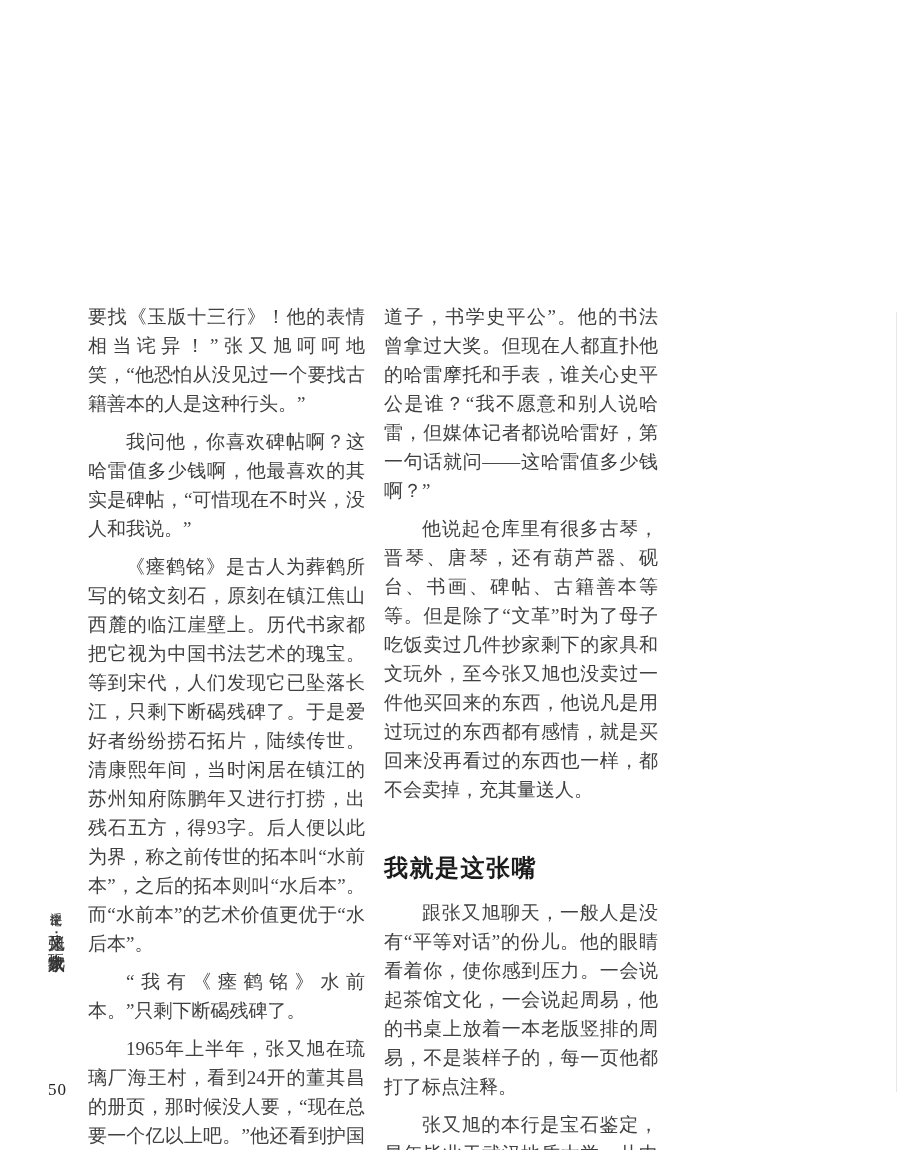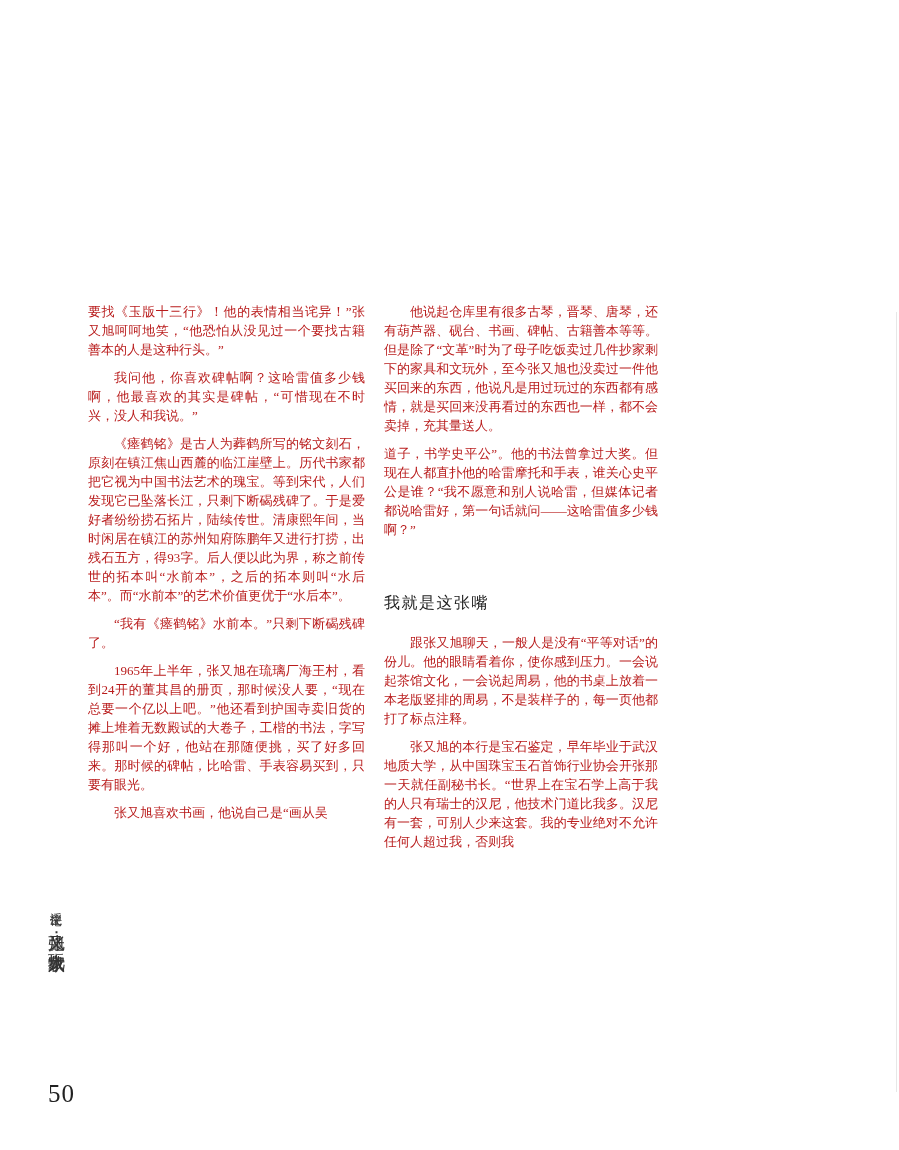--- a/index.html
+++ b/index.html
@@ -28,31 +28,31 @@
     position: absolute;
     left: 88px; top: 302px;
     width: 571px;
     display: flex;
     gap: 19px;
     align-items: flex-start;
   }
   .col { width: 277px; }
   .col-right { width: 274px; }
   p.body-para {
-    font-size: 13px;
-    line-height: 19px;
+    font-size: 19px;
+    line-height: 29px;
     text-align: justify;
     margin-bottom: 9px;
-    color: #b91c1c;
+    color: #404040;
   }
   p.ind { text-indent: 2em; }
   .section-heading {
-    font-size: 16px;
+    font-size: 24px;
     line-height: 24px;
-    font-weight: 400;
+    font-weight: 700;
     letter-spacing: 1.5px;
     color: #1c1c1c;
     margin: 52px 0 18px 0;
   }
   .margin-label {
     position: absolute;
     left: 48px; top: 903px;
     writing-mode: vertical-rl;
     text-orientation: upright;
     color: #333333;
@@ -66,21 +66,21 @@
     font-size: 11px;
     margin: 2px 0;
   }
   .margin-title {
     font-size: 17px;
     letter-spacing: 0.5px;
   }
   .page-number {
     position: absolute;
     left: 48px; top: 1080px;
-    font-size: 25px;
+    font-size: 17px;
     color: #222222;
     letter-spacing: 1px;
   }
 </style>
 </head>
 <body>
 
 <div class="page">
 
   <div class="edge-line"></div>
@@ -90,22 +90,22 @@
     <div class="col">
       <p class="body-para">要找《玉版十三行》！他的表情相当诧异！”张又旭呵呵地笑，“他恐怕从没见过一个要找古籍善本的人是这种行头。”</p>
       <p class="body-para ind">我问他，你喜欢碑帖啊？这哈雷值多少钱啊，他最喜欢的其实是碑帖，“可惜现在不时兴，没人和我说。”</p>
       <p class="body-para ind">《瘗鹤铭》是古人为葬鹤所写的铭文刻石，原刻在镇江焦山西麓的临江崖壁上。历代书家都把它视为中国书法艺术的瑰宝。等到宋代，人们发现它已坠落长江，只剩下断碣残碑了。于是爱好者纷纷捞石拓片，陆续传世。清康熙年间，当时闲居在镇江的苏州知府陈鹏年又进行打捞，出残石五方，得93字。后人便以此为界，称之前传世的拓本叫“水前本”，之后的拓本则叫“水后本”。而“水前本”的艺术价值更优于“水后本”。</p>
       <p class="body-para ind">“我有《瘗鹤铭》水前本。”只剩下断碣残碑了。</p>
       <p class="body-para ind">1965年上半年，张又旭在琉璃厂海王村，看到24开的董其昌的册页，那时候没人要，“现在总要一个亿以上吧。”他还看到护国寺卖旧货的摊上堆着无数殿试的大卷子，工楷的书法，字写得那叫一个好，他站在那随便挑，买了好多回来。那时候的碑帖，比哈雷、手表容易买到，只要有眼光。</p>
       <p class="body-para ind">张又旭喜欢书画，他说自己是“画从吴</p>
     </div>
 
     <div class="col col-right">
+      <p class="body-para">道子，书学史平公”。他的书法曾拿过大奖。但现在人都直扑他的哈雷摩托和手表，谁关心史平公是谁？“我不愿意和别人说哈雷，但媒体记者都说哈雷好，第一句话就问——这哈雷值多少钱啊？”</p>
       <p class="body-para ind">他说起仓库里有很多古琴，晋琴、唐琴，还有葫芦器、砚台、书画、碑帖、古籍善本等等。但是除了“文革”时为了母子吃饭卖过几件抄家剩下的家具和文玩外，至今张又旭也没卖过一件他买回来的东西，他说凡是用过玩过的东西都有感情，就是买回来没再看过的东西也一样，都不会卖掉，充其量送人。</p>
-      <p class="body-para">道子，书学史平公”。他的书法曾拿过大奖。但现在人都直扑他的哈雷摩托和手表，谁关心史平公是谁？“我不愿意和别人说哈雷，但媒体记者都说哈雷好，第一句话就问——这哈雷值多少钱啊？”</p>
       <h2 class="section-heading">我就是这张嘴</h2>
       <p class="body-para ind">跟张又旭聊天，一般人是没有“平等对话”的份儿。他的眼睛看着你，使你感到压力。一会说起茶馆文化，一会说起周易，他的书桌上放着一本老版竖排的周易，不是装样子的，每一页他都打了标点注释。</p>
       <p class="body-para ind">张又旭的本行是宝石鉴定，早年毕业于武汉地质大学，从中国珠宝玉石首饰行业协会开张那一天就任副秘书长。“世界上在宝石学上高于我的人只有瑞士的汉尼，他技术门道比我多。汉尼有一套，可别人少来这套。我的专业绝对不允许任何人超过我，否则我</p>
     </div>
 
   </div>
 
   <div class="margin-label">
     <span class="margin-series">浮生记</span><span class="margin-sep">＼</span><span class="margin-title">张又旭：玩家六十载</span>
   </div>

